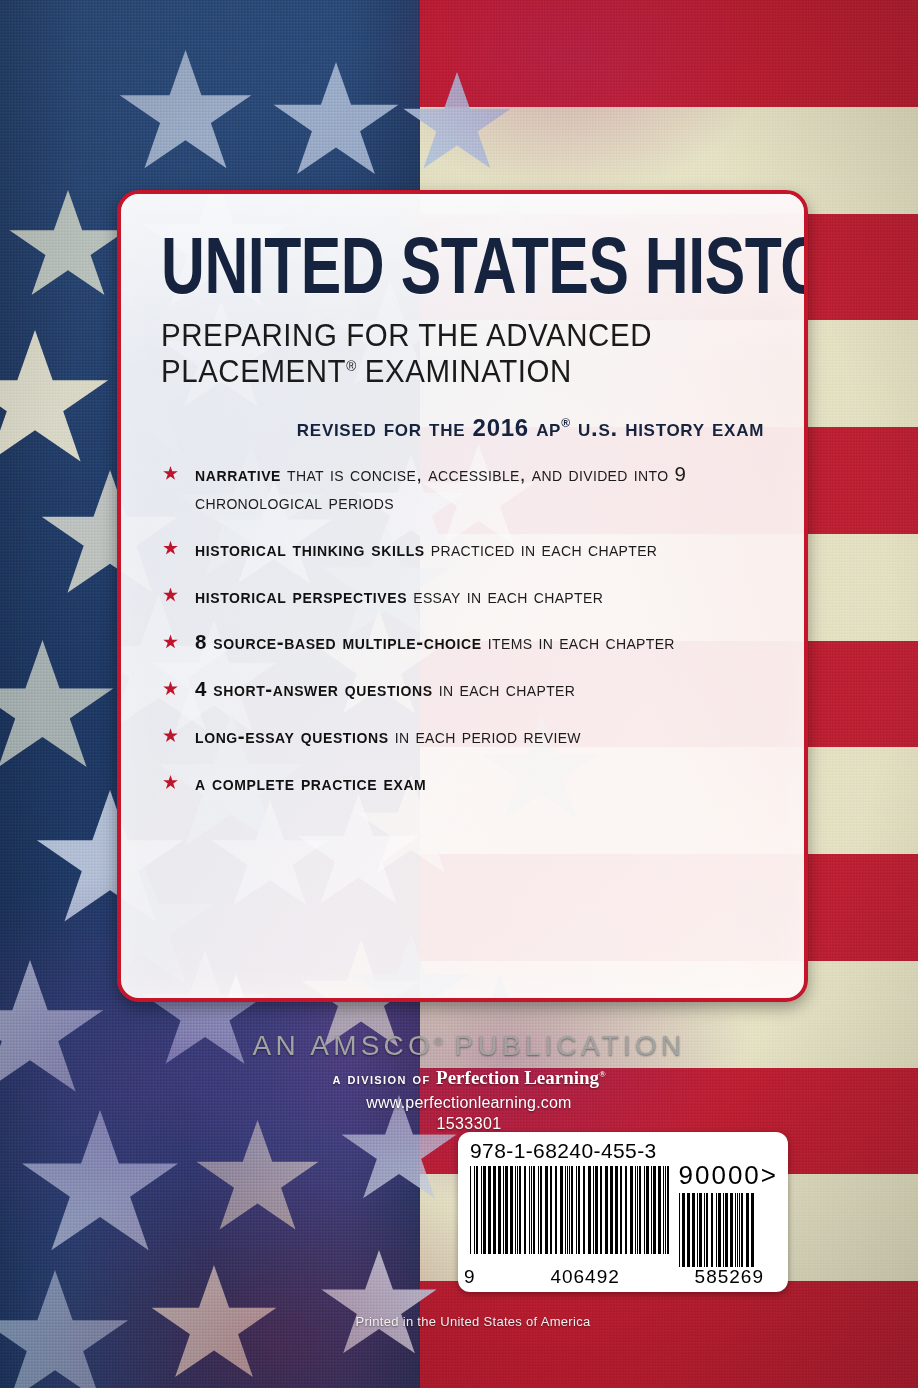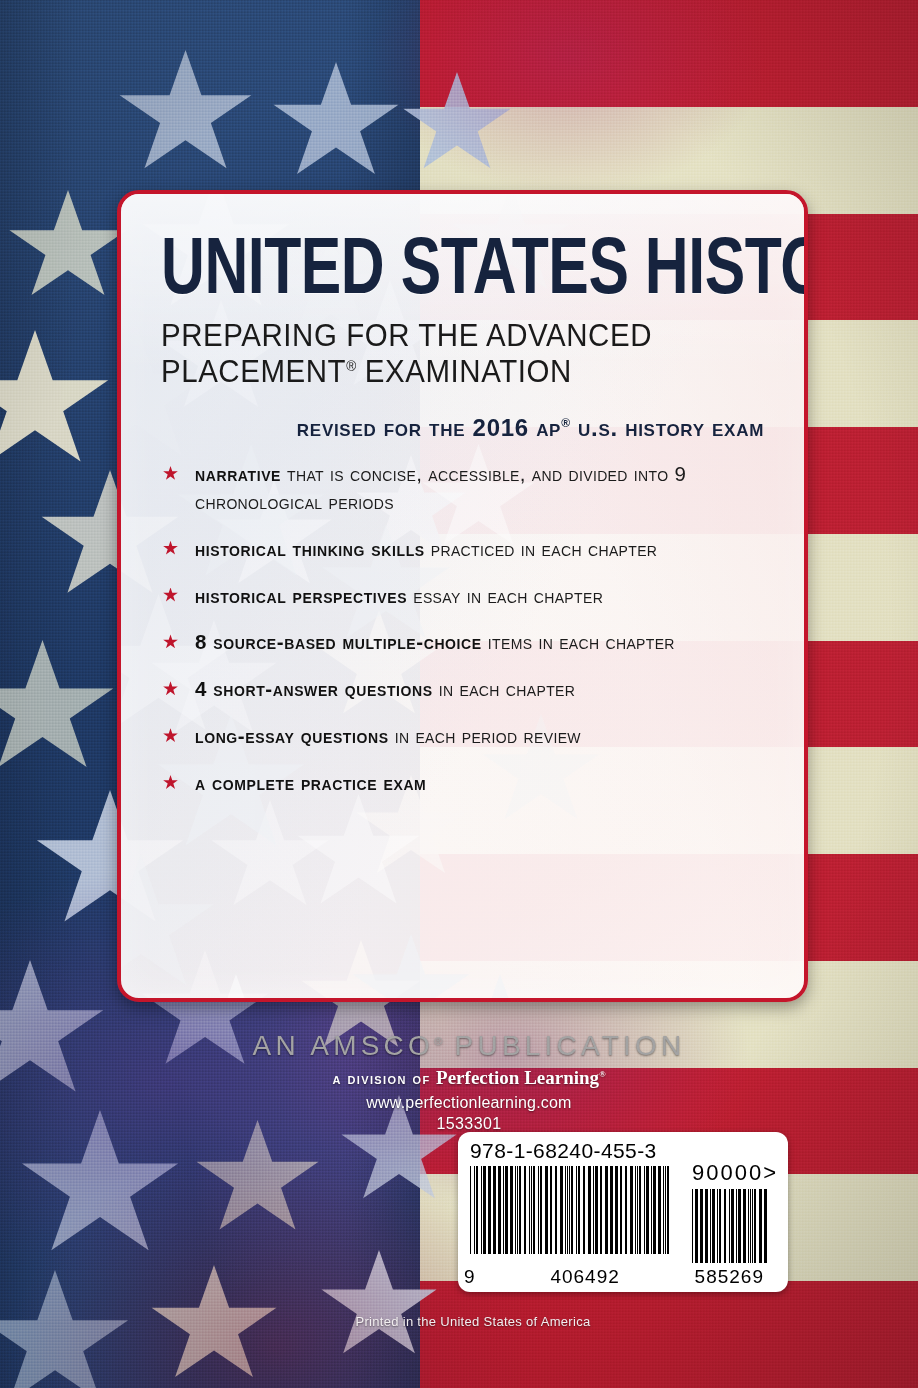--- a/index.html
+++ b/index.html
@@ -180,21 +180,21 @@
     position:absolute; left:458px; top:1132px; width:330px; height:160px;
     background:#fff; border-radius:12px;
     box-shadow:0 2px 6px rgba(0,0,0,.35);
     padding:8px 12px 6px 12px;
   }
   .isbn-text { font-size:21px; color:#000; letter-spacing:.4px; line-height:1; }
   .bc-row { position:absolute; left:12px; top:34px; display:flex; align-items:flex-end; }
   .bars { display:flex; align-items:flex-end; height:88px; }
   .bars span { display:block; background:#000; }
   .addon-wrap { position:absolute; right:10px; top:30px; text-align:right; }
-  .addon-num { font-size:22px; letter-spacing:2px; color:#000; line-height:1; }
+  .addon-num { font-size:26px; letter-spacing:2px; color:#000; line-height:1; }
   .addon-bars { display:flex; align-items:flex-end; height:74px; margin-top:5px; }
   .addon-bars span { display:block; background:#000; }
   .ean-text {
     position:absolute; left:6px; bottom:4px; width:300px;
     font-size:19px; color:#000; letter-spacing:1px;
     display:flex; justify-content:space-between;
   }
   .printed {
     position:absolute; left:0; top:1314px; width:918px; text-align:center;
     font-size:13px; color:#f2eef0; letter-spacing:.3px;

